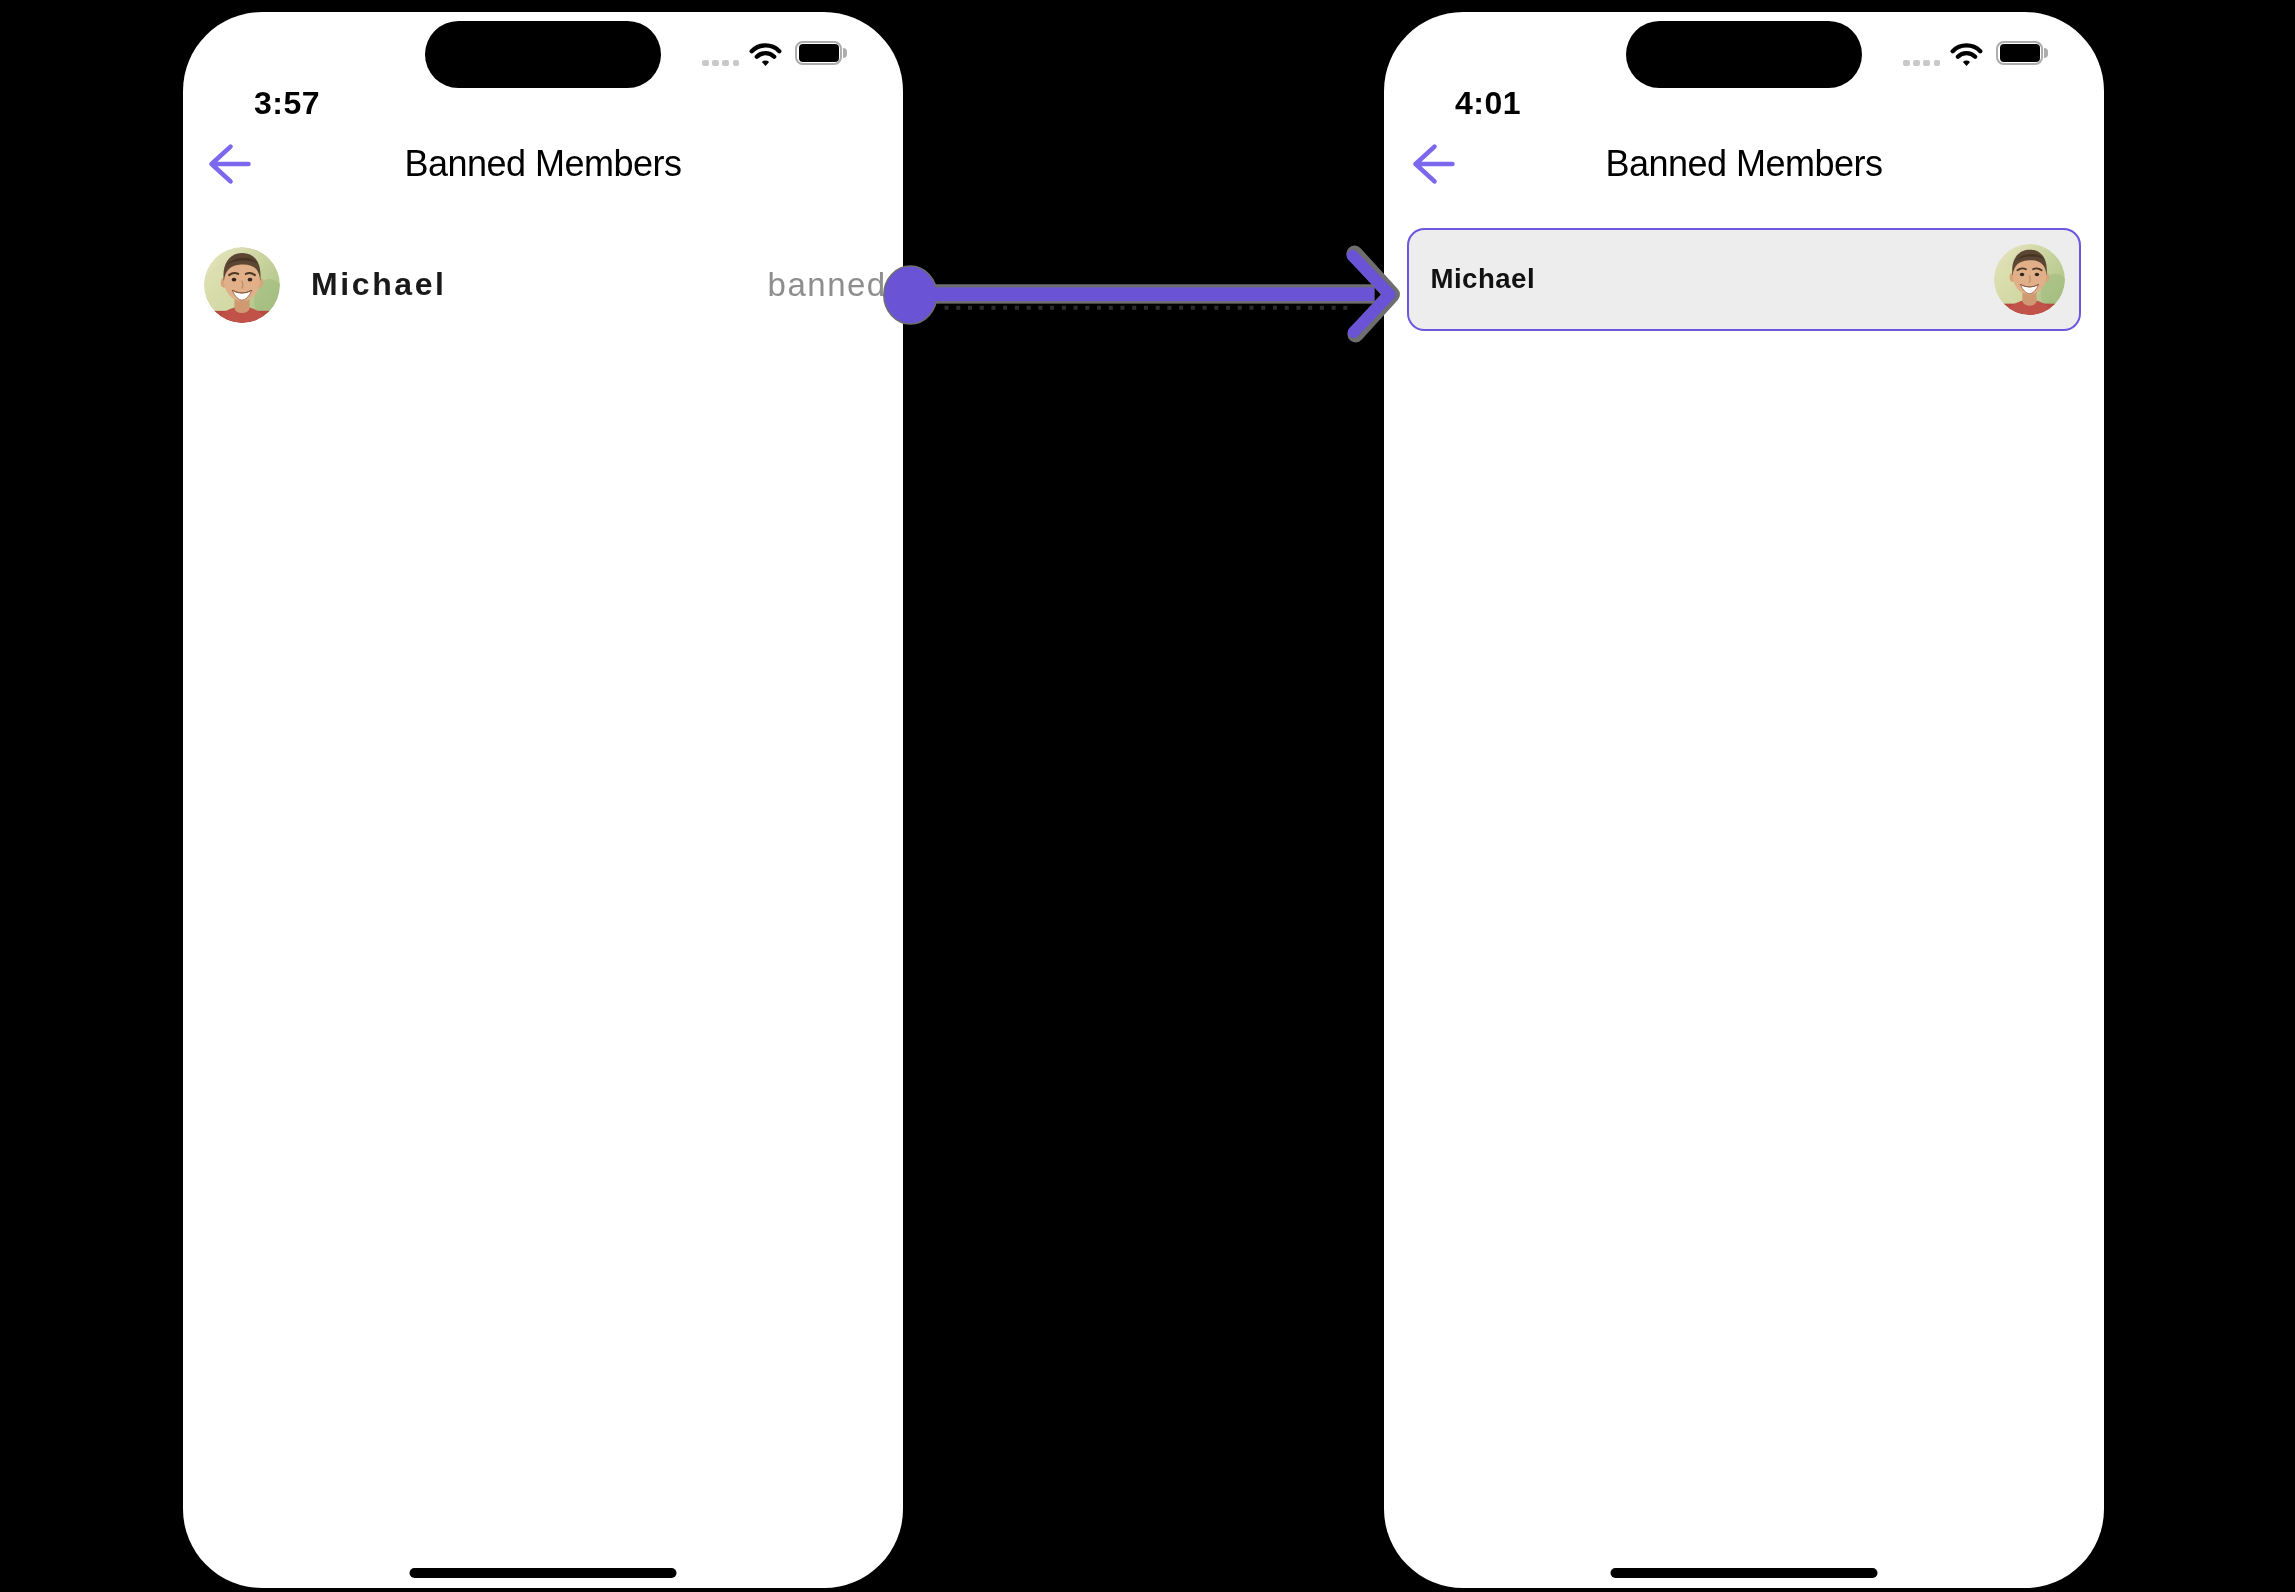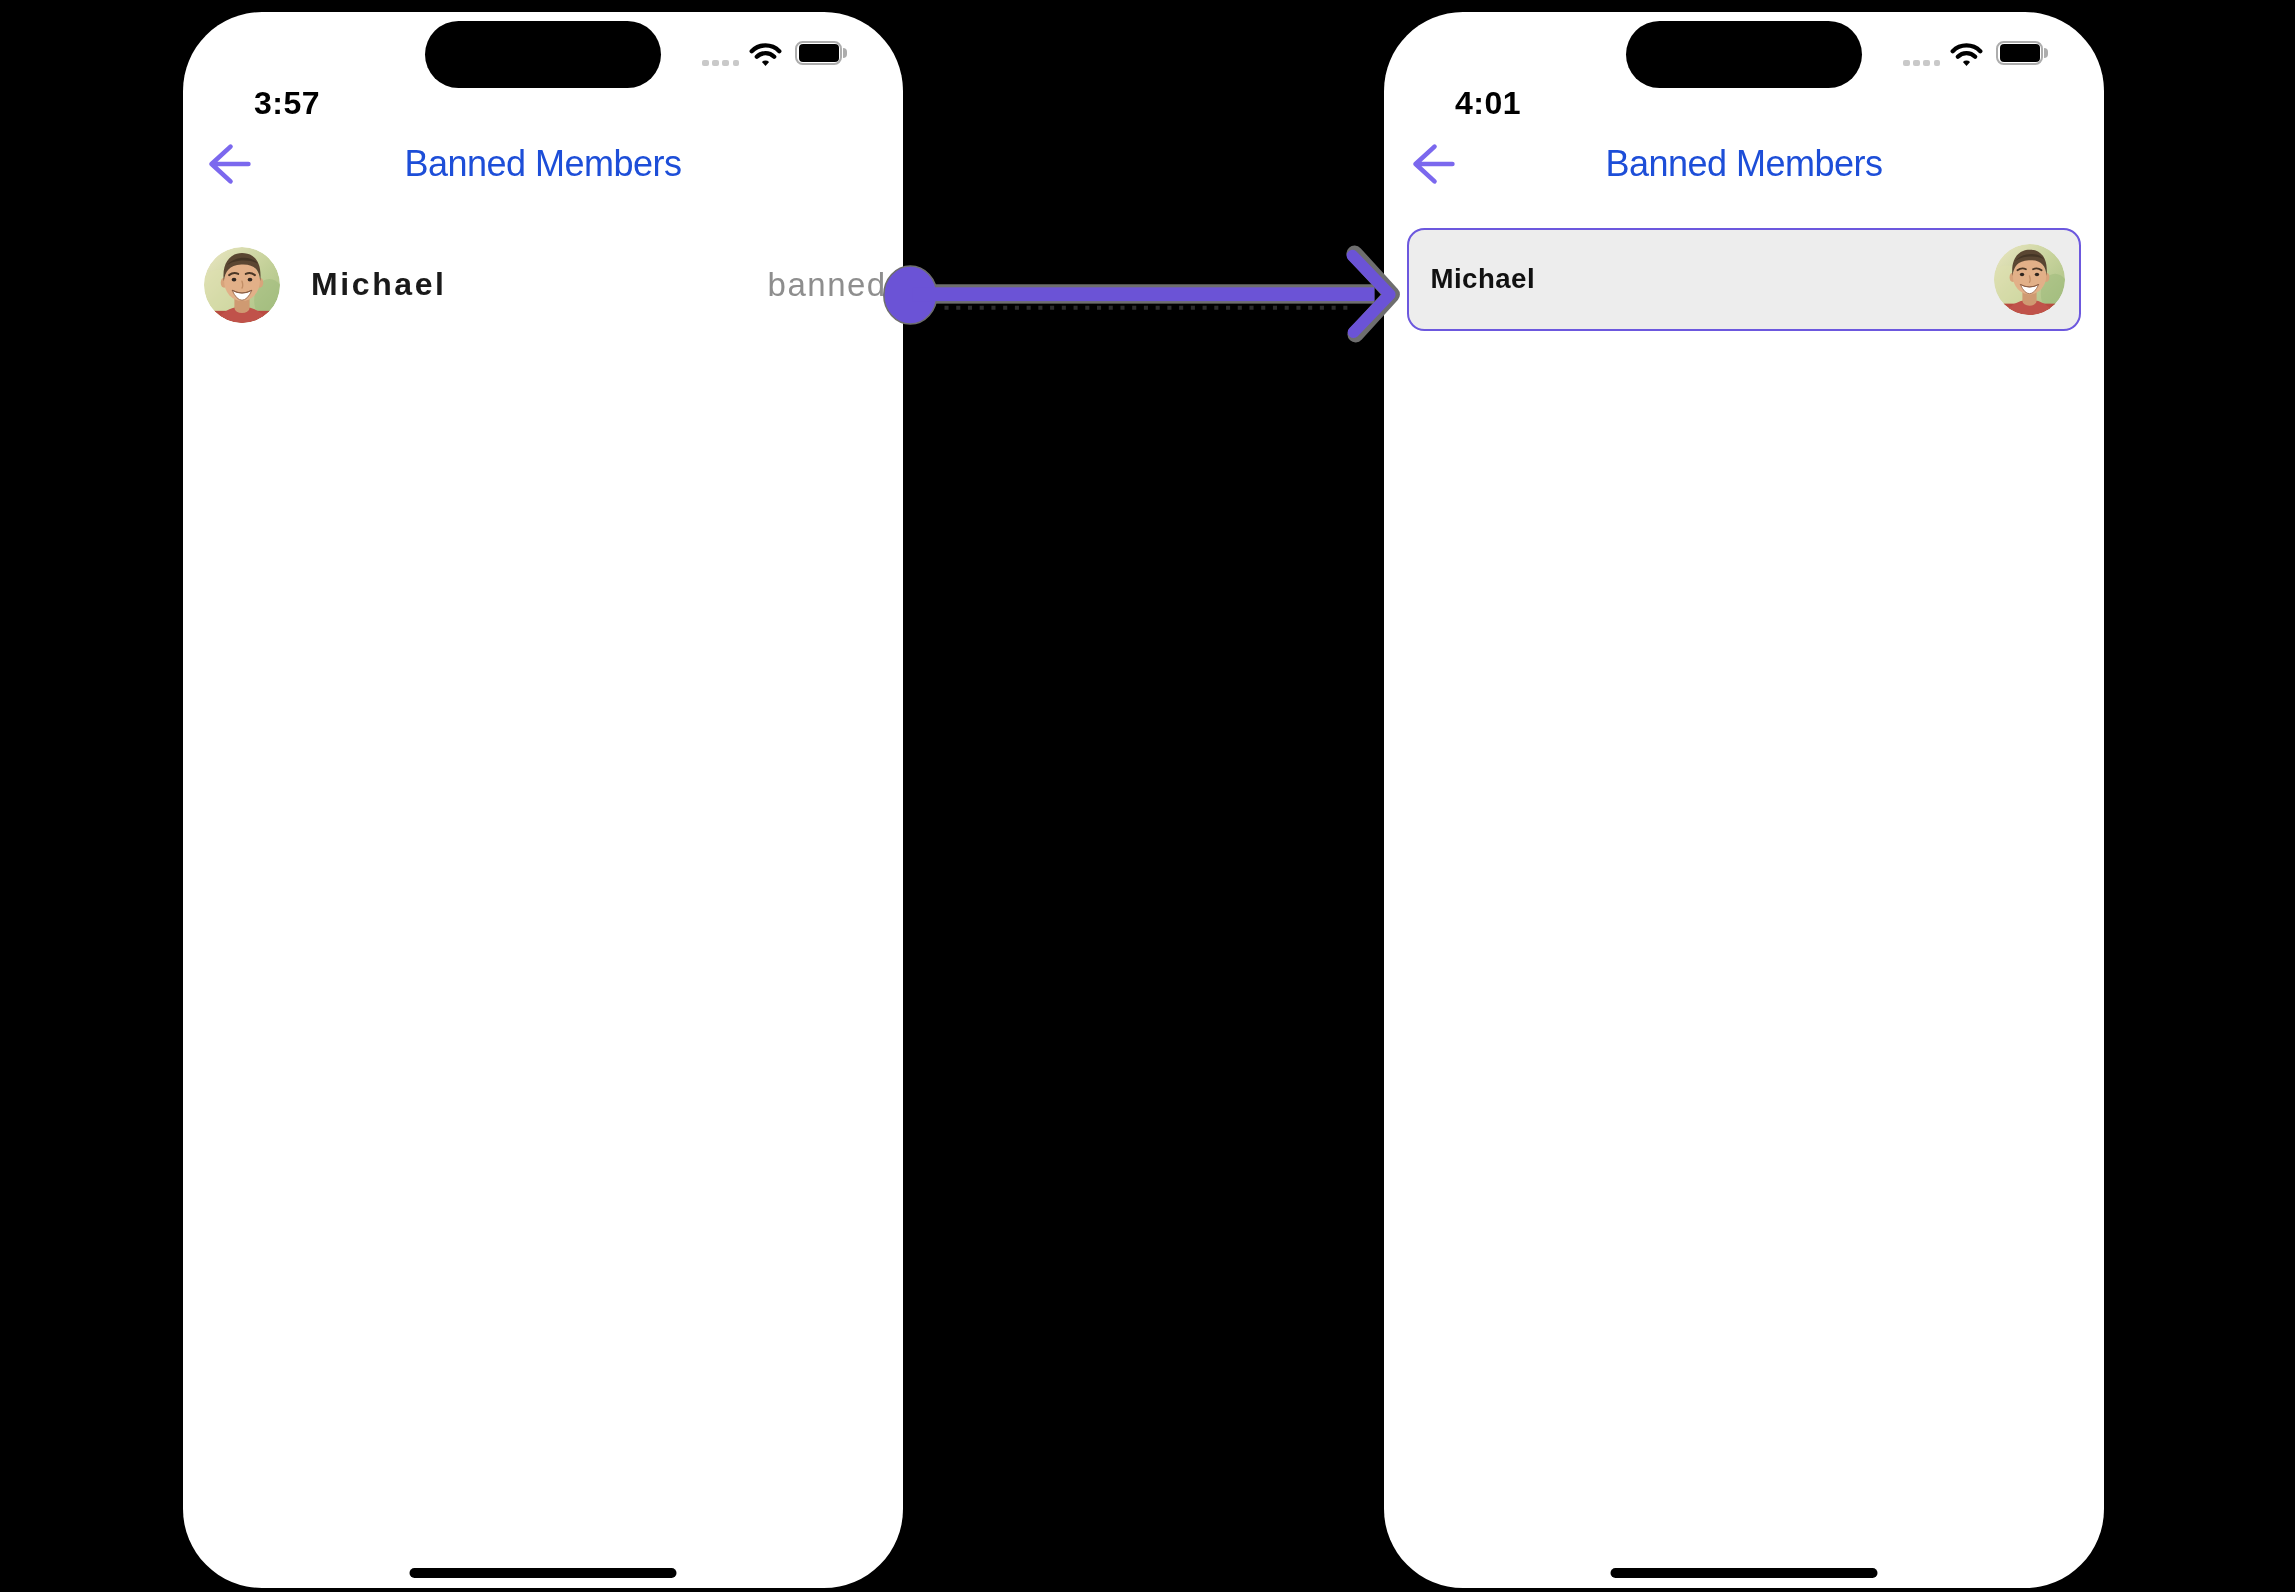--- a/index.html
+++ b/index.html
@@ -43,21 +43,21 @@
 
   
   .back-btn{
     position:absolute;top:131px;width:44px;height:42px;
     background:none;border:none;padding:0;cursor:pointer;
   }
   #left-phone .back-btn{left:24.5px;}
   #right-phone .back-btn{left:28px;}
   .page-title{
     position:absolute;top:129px;left:0;right:0;height:46px;line-height:46px;
-    text-align:center;font-size:36px;font-weight:500;color:#1d4ed8;
+    text-align:center;font-size:36px;font-weight:500;color:#000000;
     letter-spacing:-0.5px;
   }
 
   
   .member-row{
     position:absolute;left:21px;right:16.3px;top:235px;height:76px;
     display:flex;align-items:center;cursor:pointer;
   }
   .avatar-wrap{width:76px;height:76px;border-radius:50%;overflow:hidden;flex:none;}
   .avatar-wrap svg{display:block;width:100%;height:100%;}

